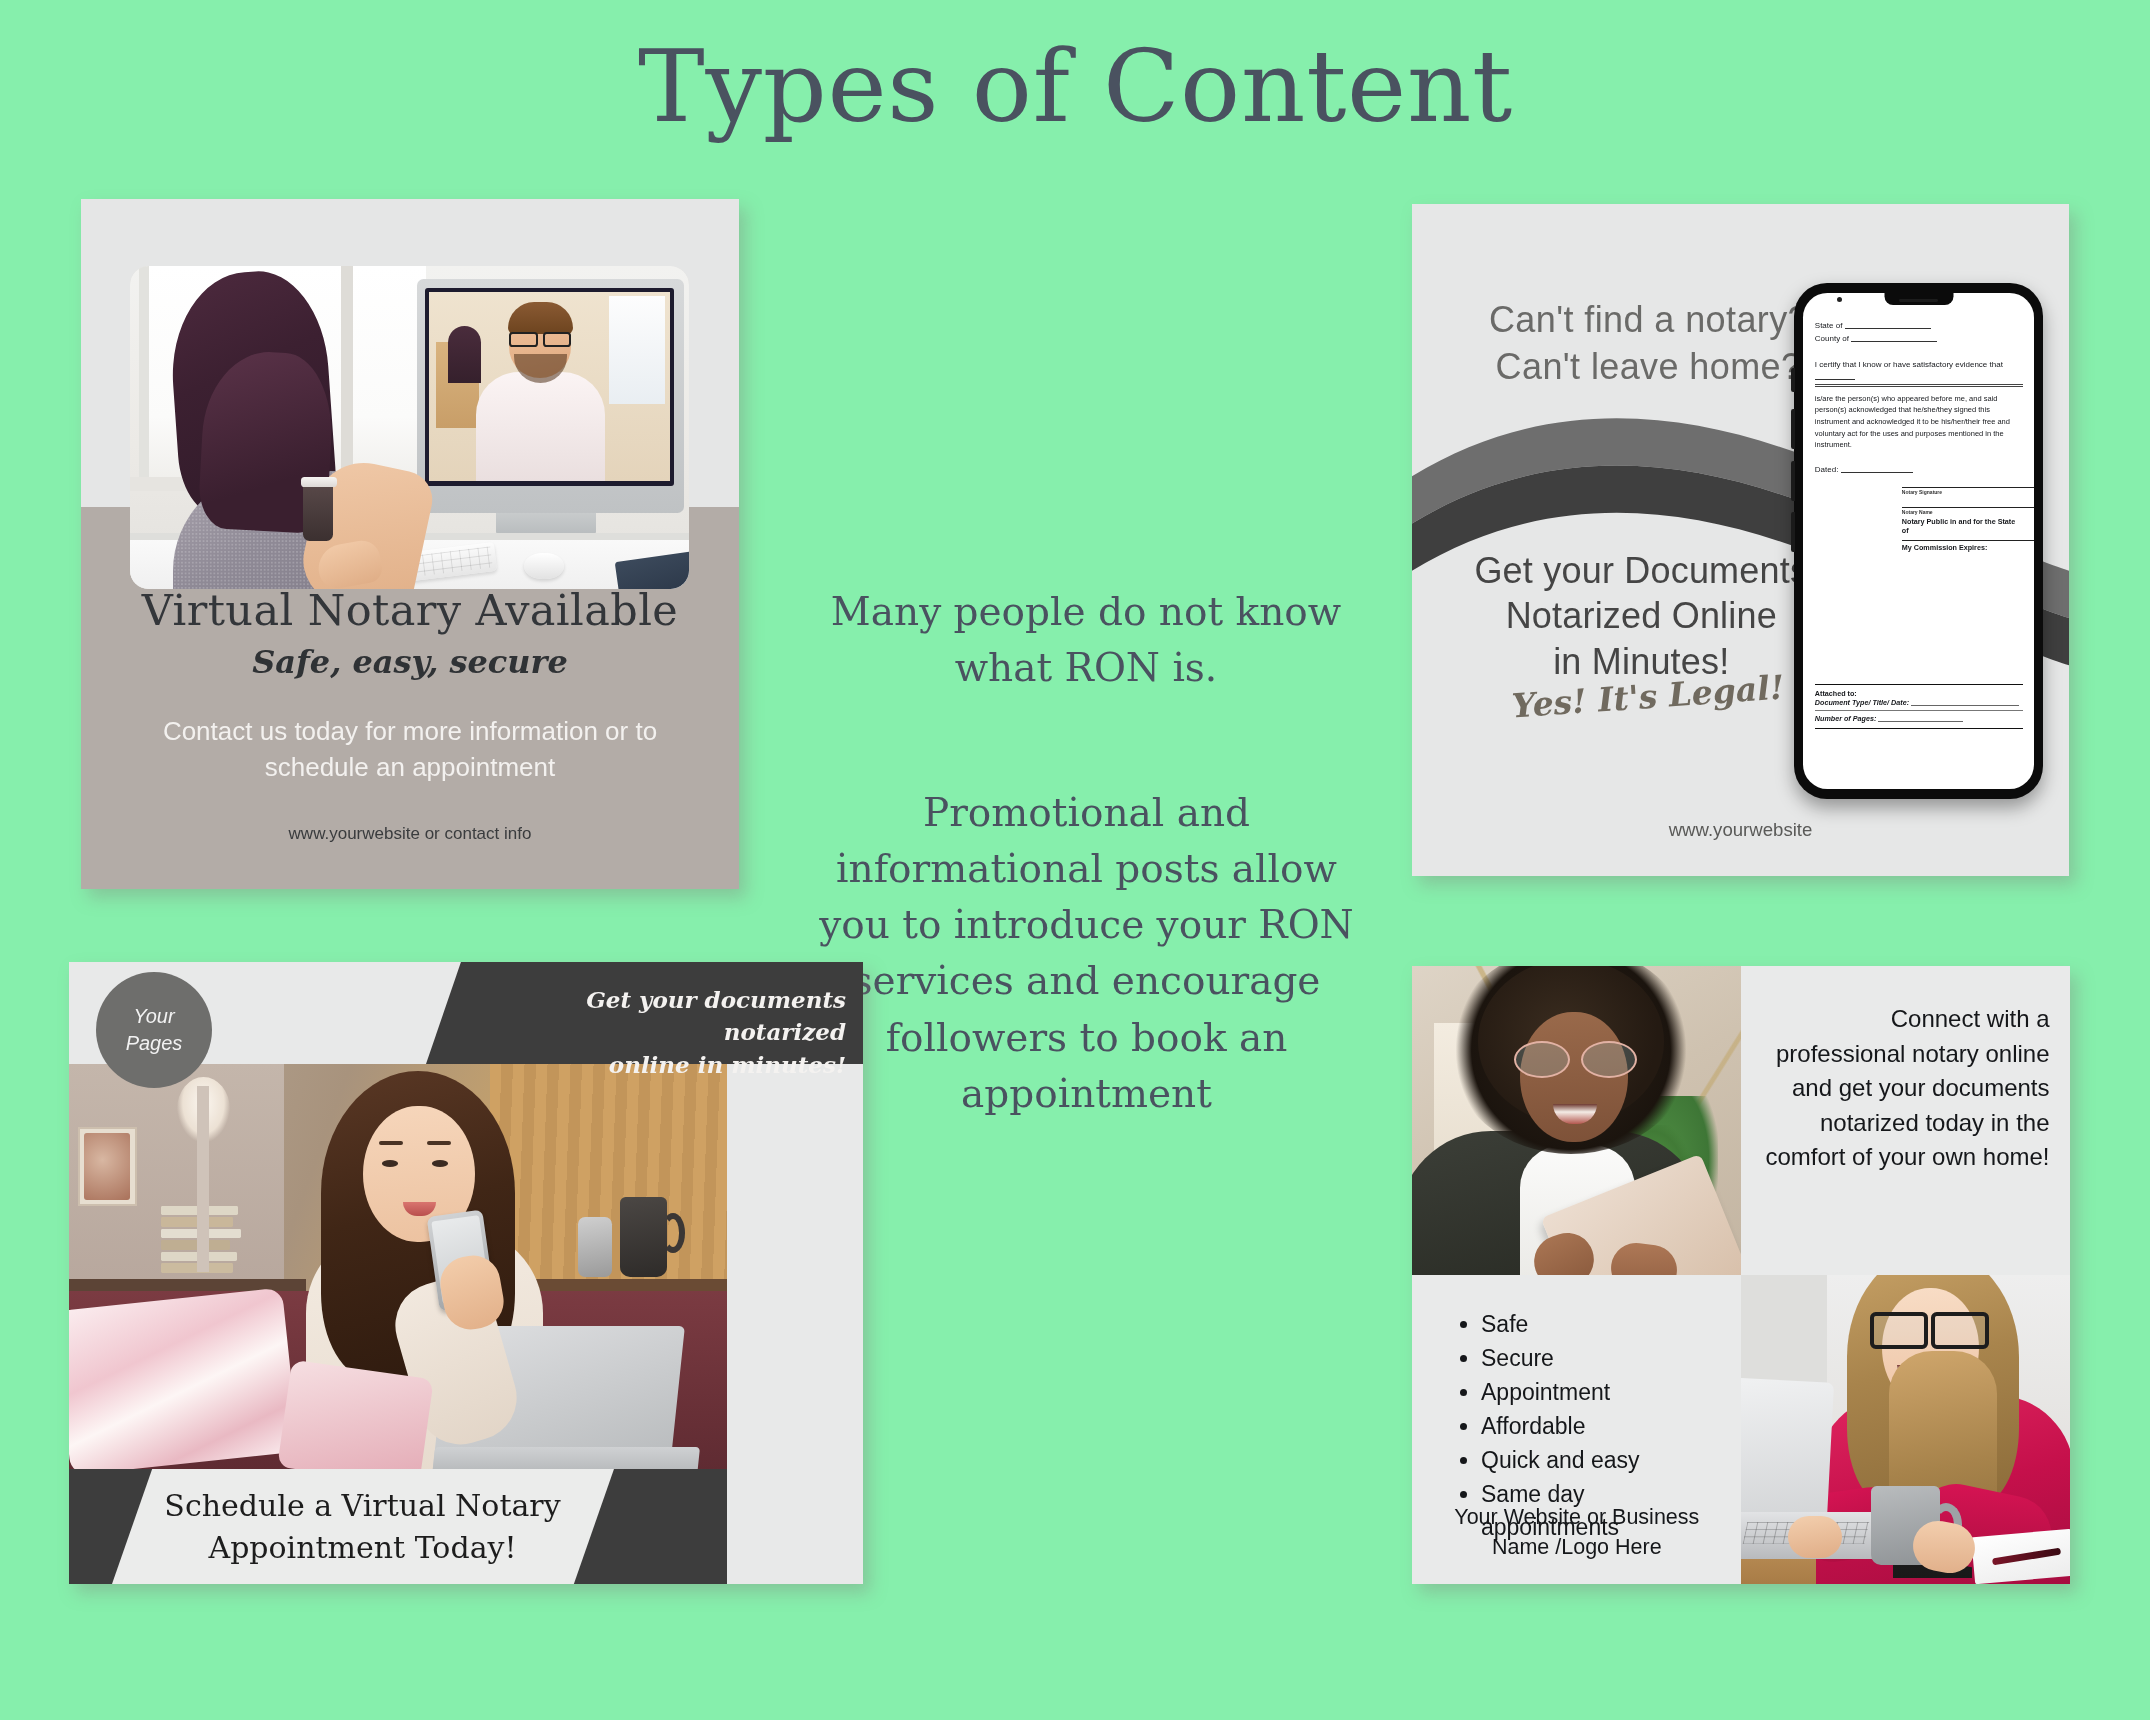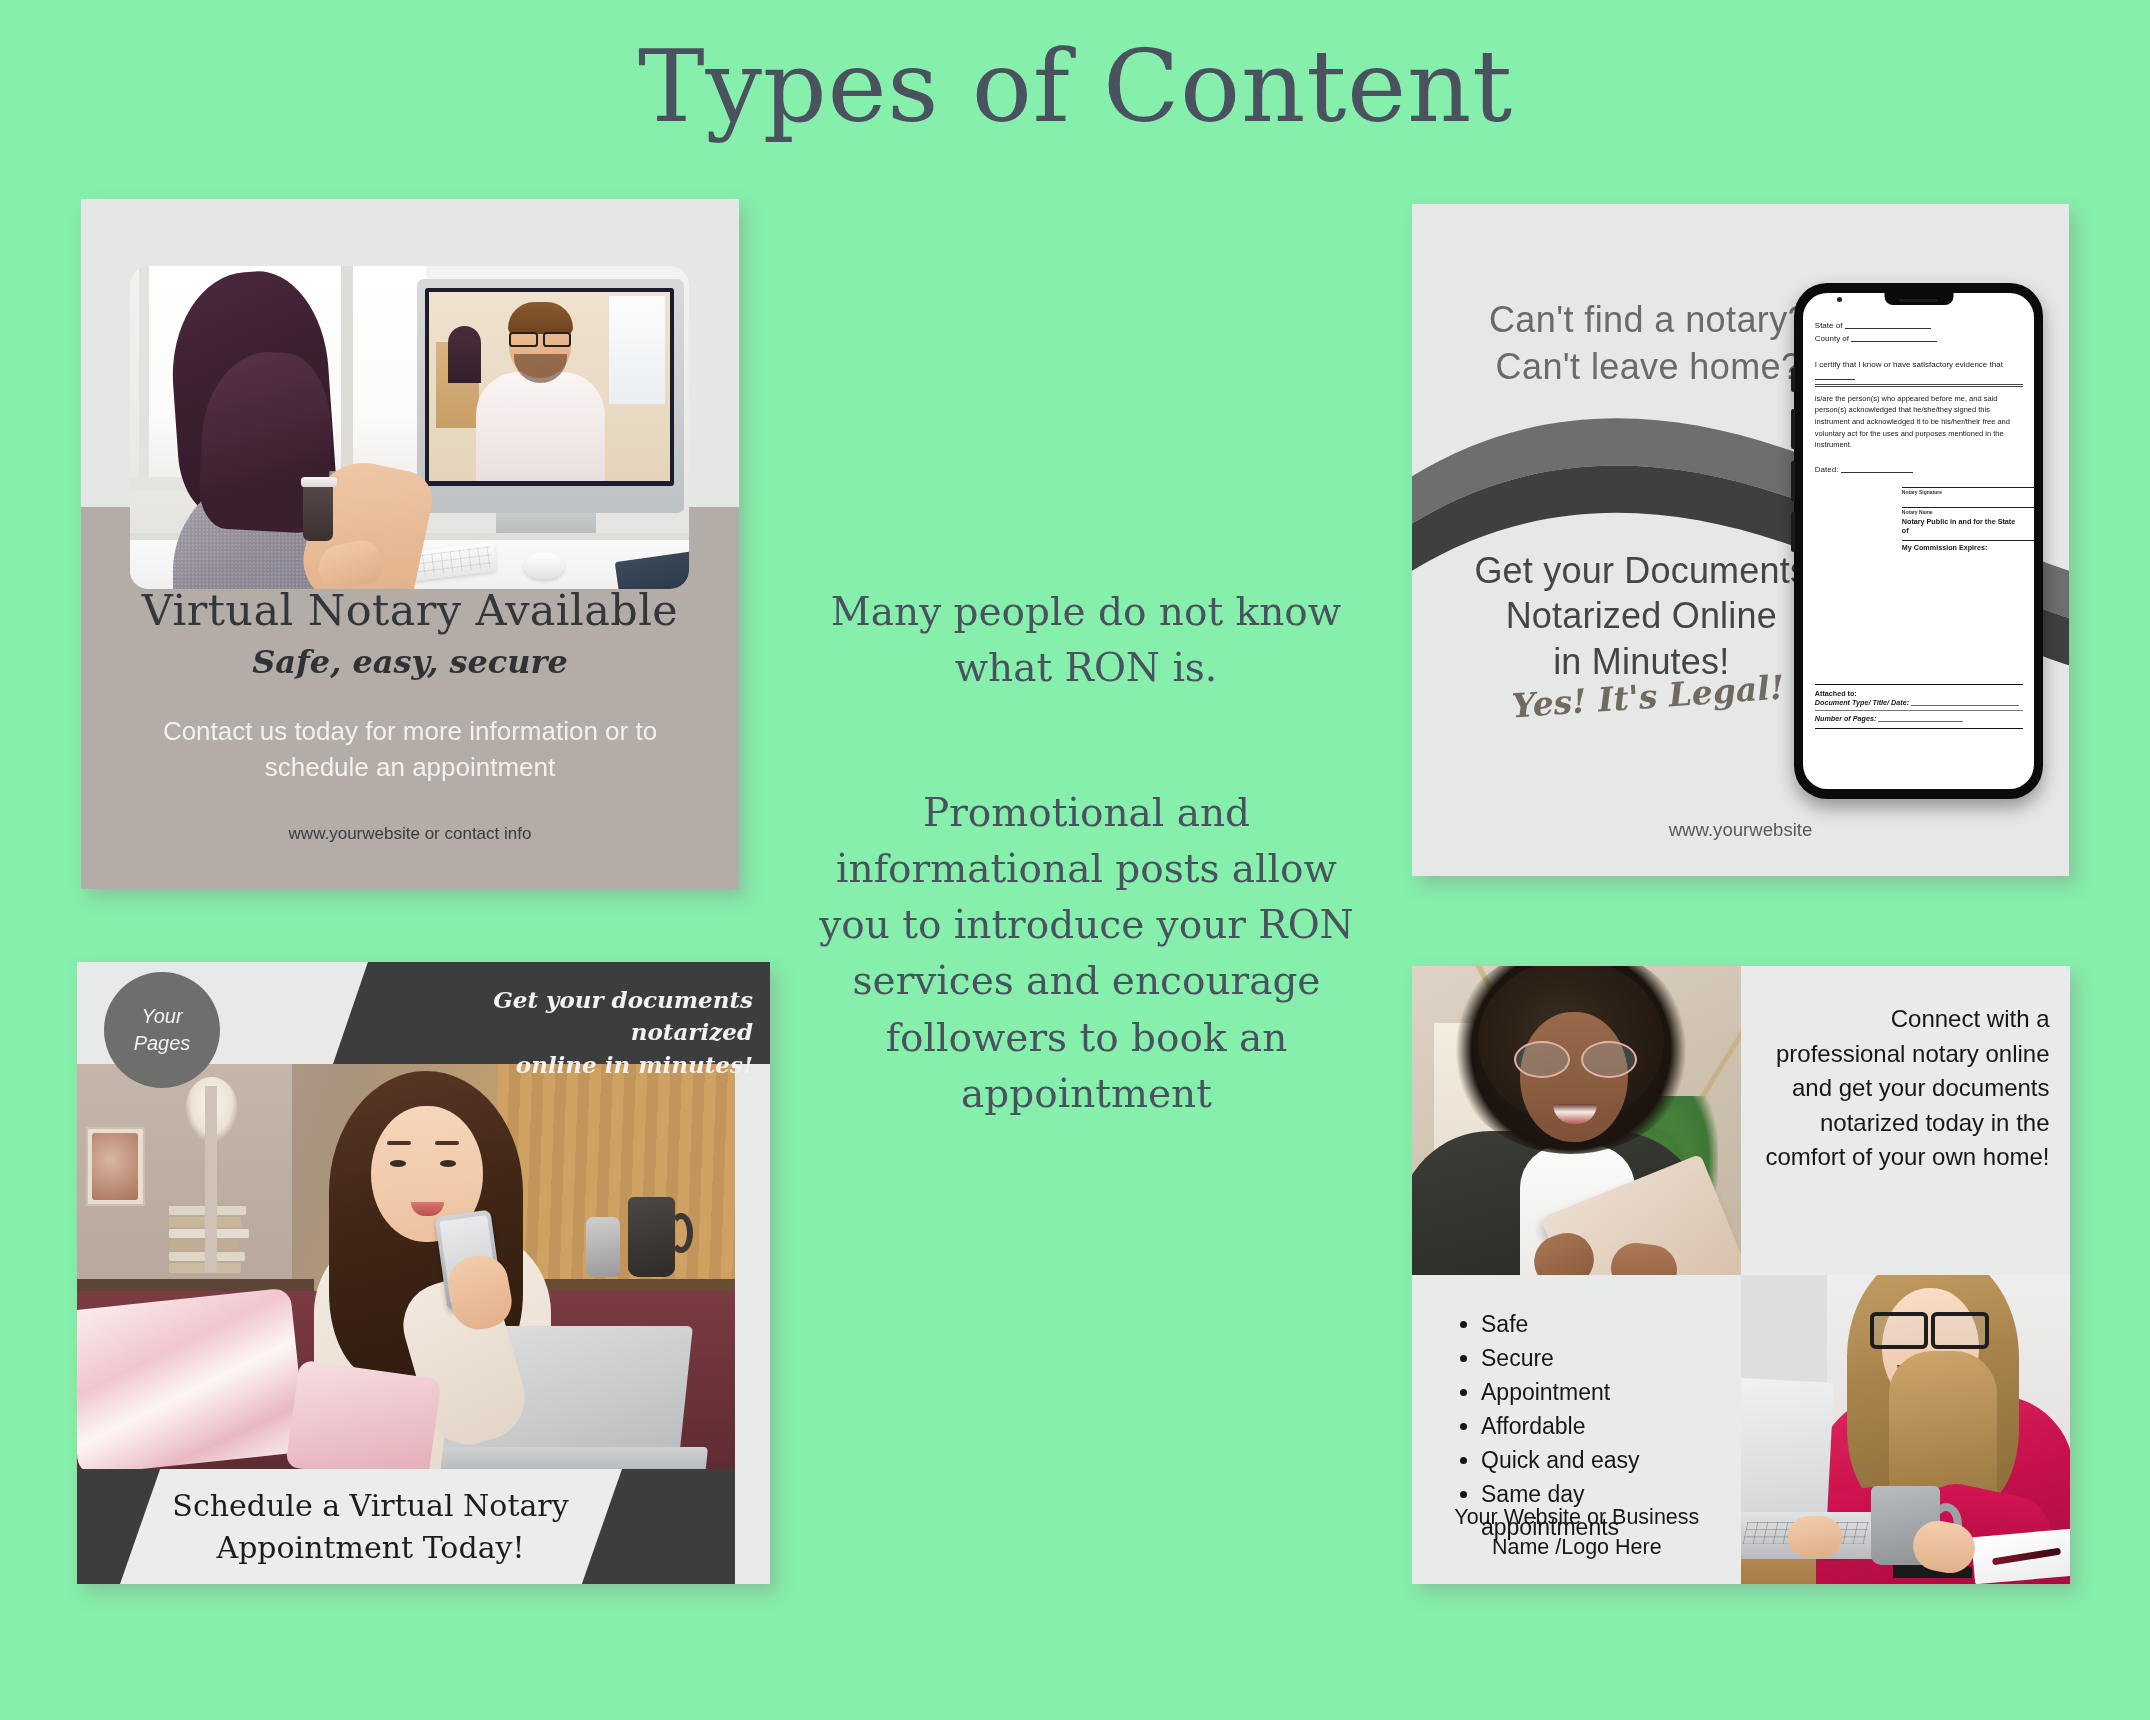--- a/index.html
+++ b/index.html
@@ -208,21 +208,21 @@
   .doc-sig .cap2 { font-size: 7.2px; font-weight:700; color:#16181c; margin-top:2.2px; }
   .doc-attach { position:absolute; left:11.5px; right:11.5px; bottom: 56px; }
   .doc-attach .thick { border-top: 1.8px solid #111; margin-bottom: 3.6px;}
   .doc-attach .t1 { font-size: 7.2px; font-weight:700; }
   .doc-attach .t2 { font-size: 7.2px; font-style: italic; font-weight:700; }
   .doc-attach .uline { display:inline-block; border-bottom:0.7px solid #666; height:7.2px; width:108px; vertical-align:-1.4px;}
   .doc-attach .uline2 { display:inline-block; border-bottom:0.7px solid #666; height:7.2px; width:85px; vertical-align:-1.4px;}
   .doc-attach .hr { border-top: 0.7px solid #777; margin: 2.9px 0; }
 
   
-  #card3 { left: 77px; top: 962px; width: 693px; height: 622px; background:#e8e9e9; }
+  #card3 { left: 69px; top: 962px; width: 794px; height: 622px; background:#e8e9e9; }
   #card3 .hdr-dark {
     position:absolute; right:0; top:0; width: 437px; height: 102px;
     background:#3d3d3d; clip-path: polygon(8% 0, 100% 0, 100% 100%, 0 100%);
   }
   #card3 .hdr-text {
     position:absolute; right: 17px; top: 21.5px; width: 373px; text-align: right;
     font-family:"DejaVu Serif", serif; font-style: italic; font-weight:700;
     font-size: 23px; color:#f4f2f0; line-height:1.42;
   }
   #card3 .logo {

